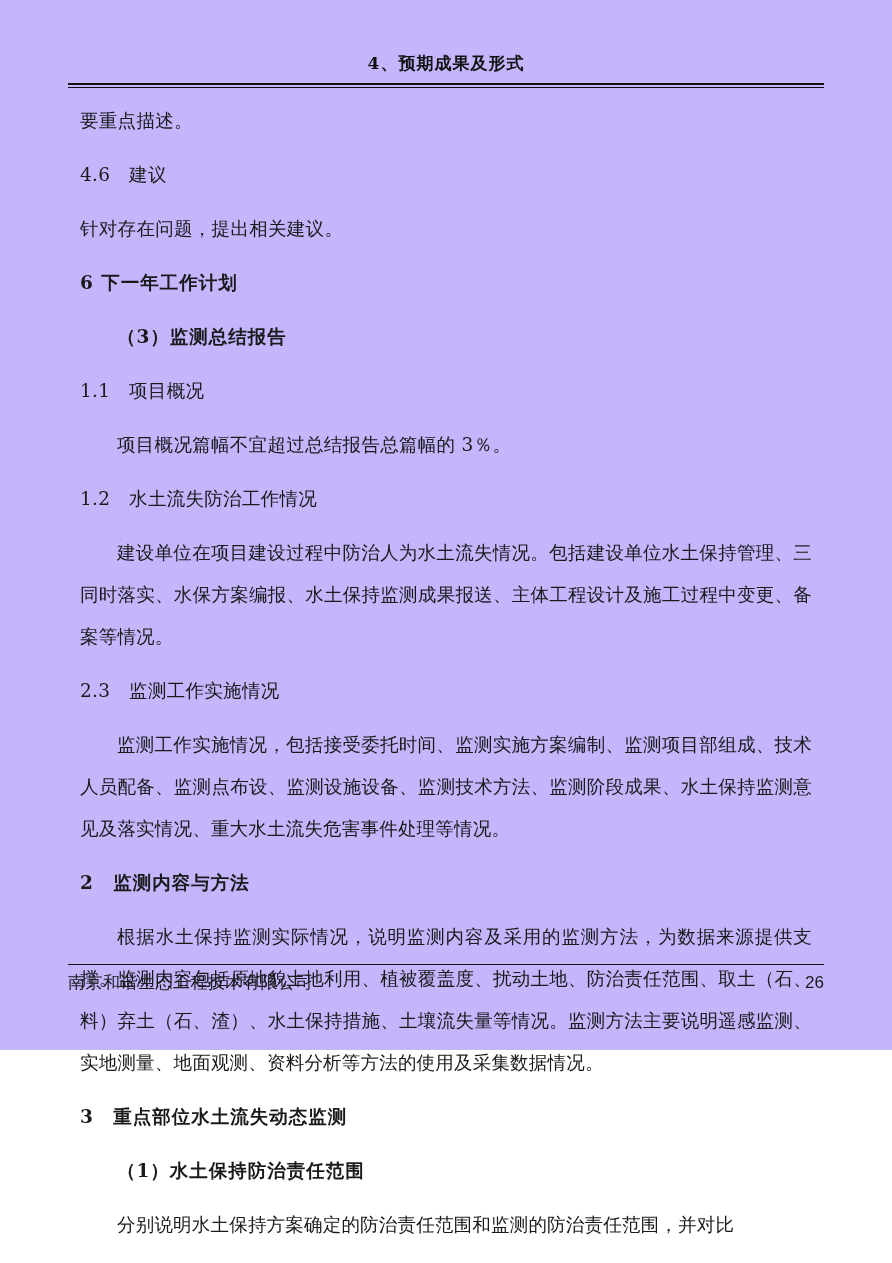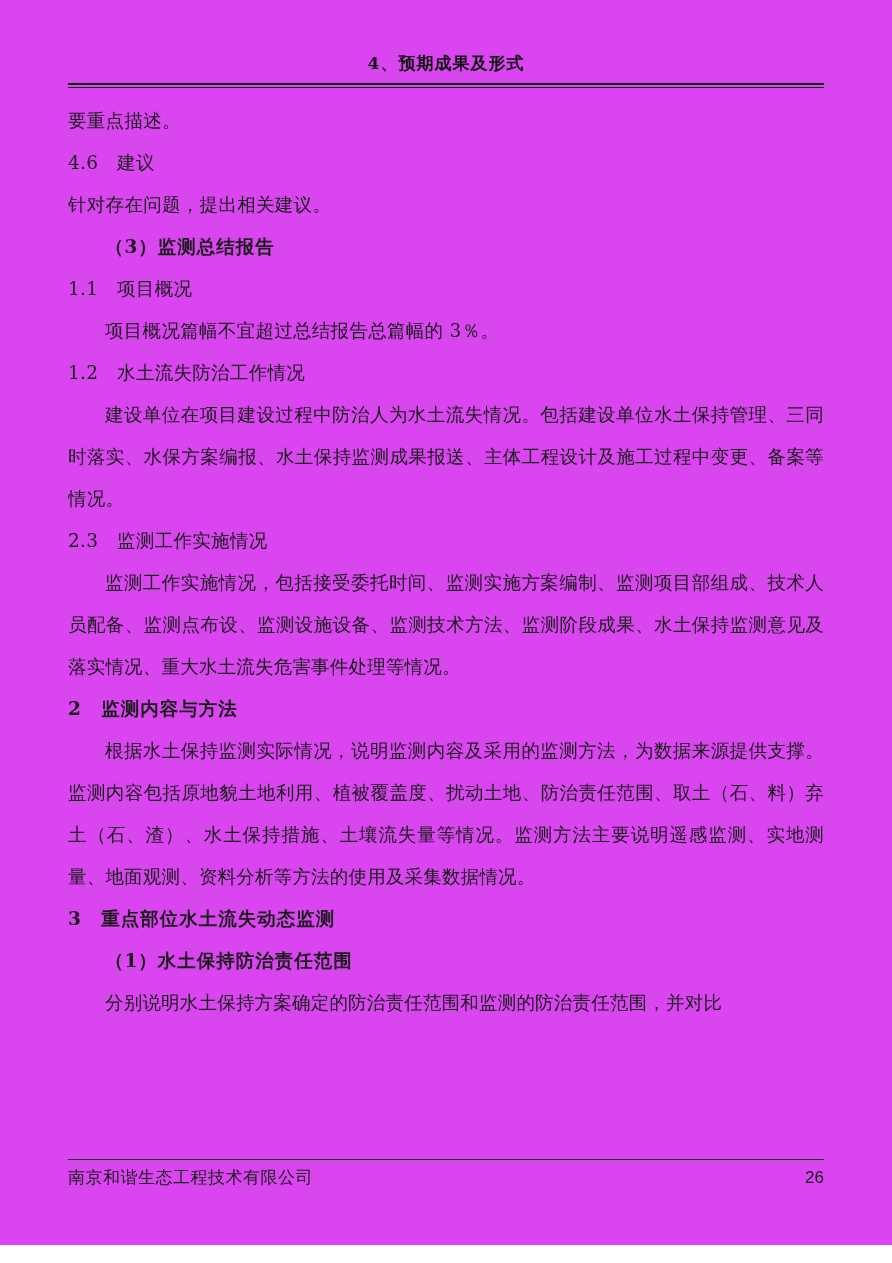--- a/index.html
+++ b/index.html
@@ -10,25 +10,25 @@
   body {
     width: 892px;
     height: 1263px;
     font-family: "DejaVu Serif", "Liberation Serif", serif;
     color: #1a1a1a;
     position: relative;
     overflow: hidden;
   }
   .page {
     width: 892px;
-    height: 1245px;
+    height: 1050px;
     box-sizing: border-box;
     padding: 52px 68px 0 68px;
     position: relative;
-    background: #d946ef;
+    background: #c4b5fd;
   }
   
   .header {
     text-align: center;
     font-size: 17px;
     font-weight: bold;
     letter-spacing: 1px;
     padding-bottom: 6px;
     color: #111;
   }
@@ -40,21 +40,21 @@
   }
   
   .content {
     font-size: 18.5px;
     line-height: 42px;
     text-align: justify;
     text-justify: inter-ideograph;
     letter-spacing: 0.3px;
   }
   .p {
-    margin: 0;
+    margin: 12px;
   }
   .indent {
     text-indent: 2em;
   }
   .heading {
     font-weight: bold;
     letter-spacing: 1px;
   }
   .sub-indent {
     text-indent: 2em;
@@ -95,20 +95,21 @@
 
   <div class="header">
     <div>4、预期成果及形式</div>
   </div>
   <div class="header-rule"></div>
 
   <div class="content">
     <p class="p">要重点描述。</p>
     <p class="p">4.6　建议</p>
     <p class="p">针对存在问题，提出相关建议。</p>
+    <p class="p heading">6  下一年工作计划</p>
     <p class="p sub-indent">（3）监测总结报告</p>
     <p class="p">1.1　项目概况</p>
     <p class="p indent">项目概况篇幅不宜超过总结报告总篇幅的 3％。</p>
     <p class="p">1.2　水土流失防治工作情况</p>
     <p class="p indent tight">建设单位在项目建设过程中防治人为水土流失情况。包括建设单位水土保持管理、三同时落实、水保方案编报、水土保持监测成果报送、主体工程设计及施工过程中变更、备案等情况。</p>
     <p class="p">2.3　监测工作实施情况</p>
     <p class="p indent tight">监测工作实施情况，包括接受委托时间、监测实施方案编制、监测项目部组成、技术人员配备、监测点布设、监测设施设备、监测技术方法、监测阶段成果、水土保持监测意见及落实情况、重大水土流失危害事件处理等情况。</p>
     <p class="p heading">2　监测内容与方法</p>
     <p class="p indent tight">根据水土保持监测实际情况，说明监测内容及采用的监测方法，为数据来源提供支撑。监测内容包括原地貌土地利用、植被覆盖度、扰动土地、防治责任范围、取土（石、料）弃土（石、渣）、水土保持措施、土壤流失量等情况。监测方法主要说明遥感监测、实地测量、地面观测、资料分析等方法的使用及采集数据情况。</p>
     <p class="p heading">3　重点部位水土流失动态监测</p>

